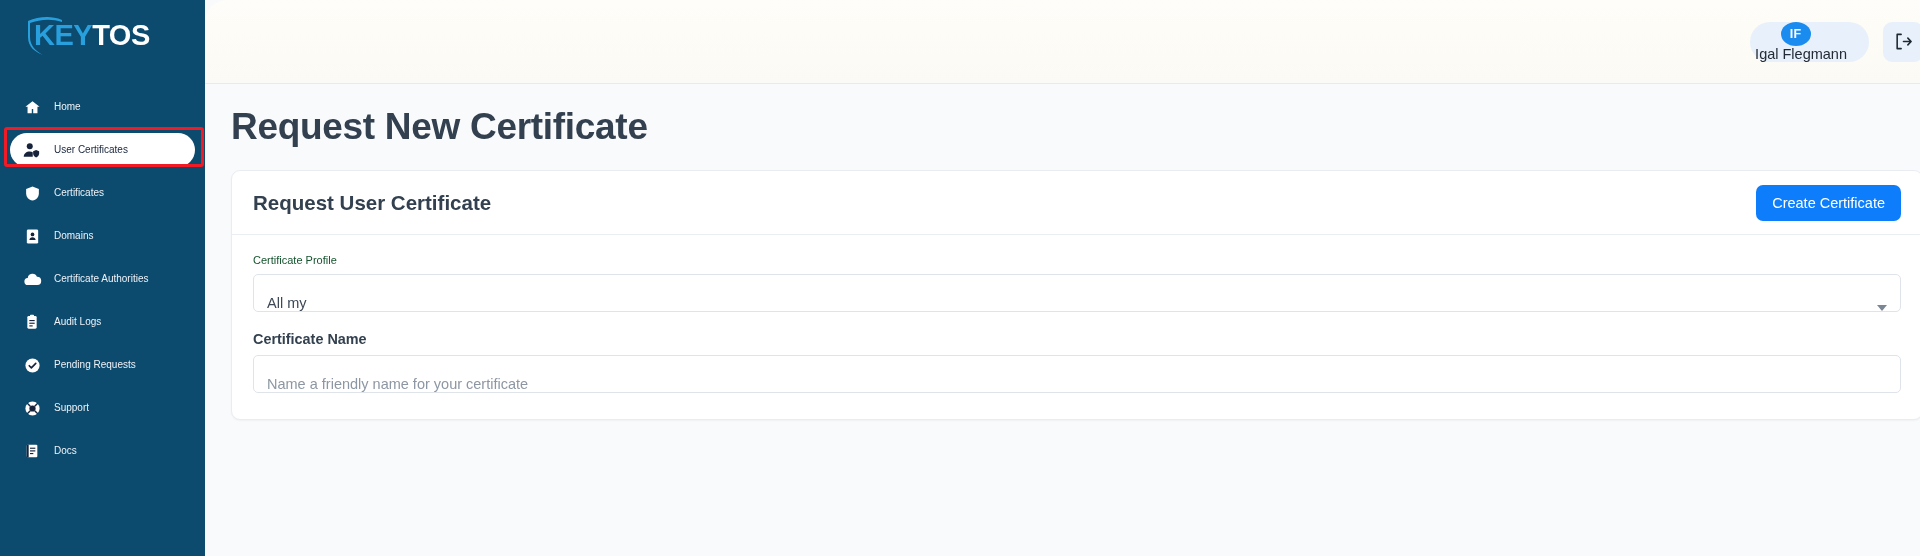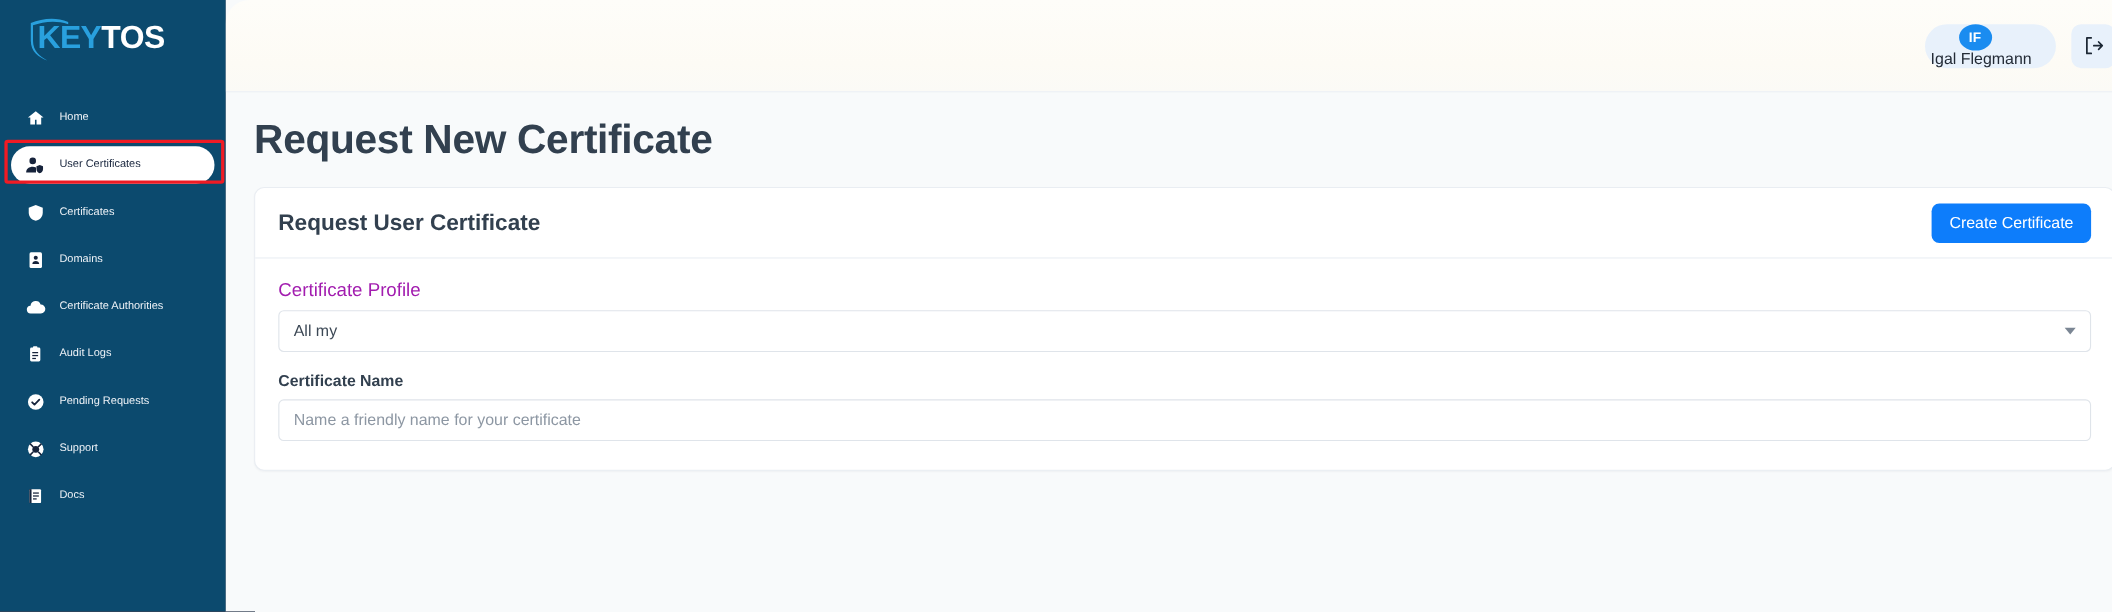--- a/index.html
+++ b/index.html
@@ -136,30 +136,30 @@
     background: #0d7dfb; color: #fff;
     border: none; border-radius: 7px;
     height: 36px; padding: 0 16px;
     font-size: 14.5px; font-family: inherit;
     cursor: pointer;
   }
   .card-body { padding: 19px 21px 26px 21px; }
   .field { margin-bottom: 19px; }
   .field:last-child { margin-bottom: 0; }
   .field-label {
-    font-size: 17px; color: #a21caf;
+    font-size: 11px; color: #14532d;
     display: block; margin-bottom: 8px;
   }
   .field-label.strong { font-weight: bold; color: #32404f; font-size: 14.4px; }
   .control {
     height: 38px; width: 100%;
     border: 1px solid #dfe4ea;
     border-radius: 5px;
     background: #fff;
-    display: flex; align-items: center;
+    display: flex; align-items: flex-end;
     padding: 0 13px;
     font-size: 14.5px;
     cursor: pointer;
   }
   .control.select { justify-content: space-between; }
   .control .value { color: #3c4855; }
   .control .placeholder { color: #8d97a3; }
   .caret {
     width: 0; height: 0;
     border-left: 5px solid transparent;

